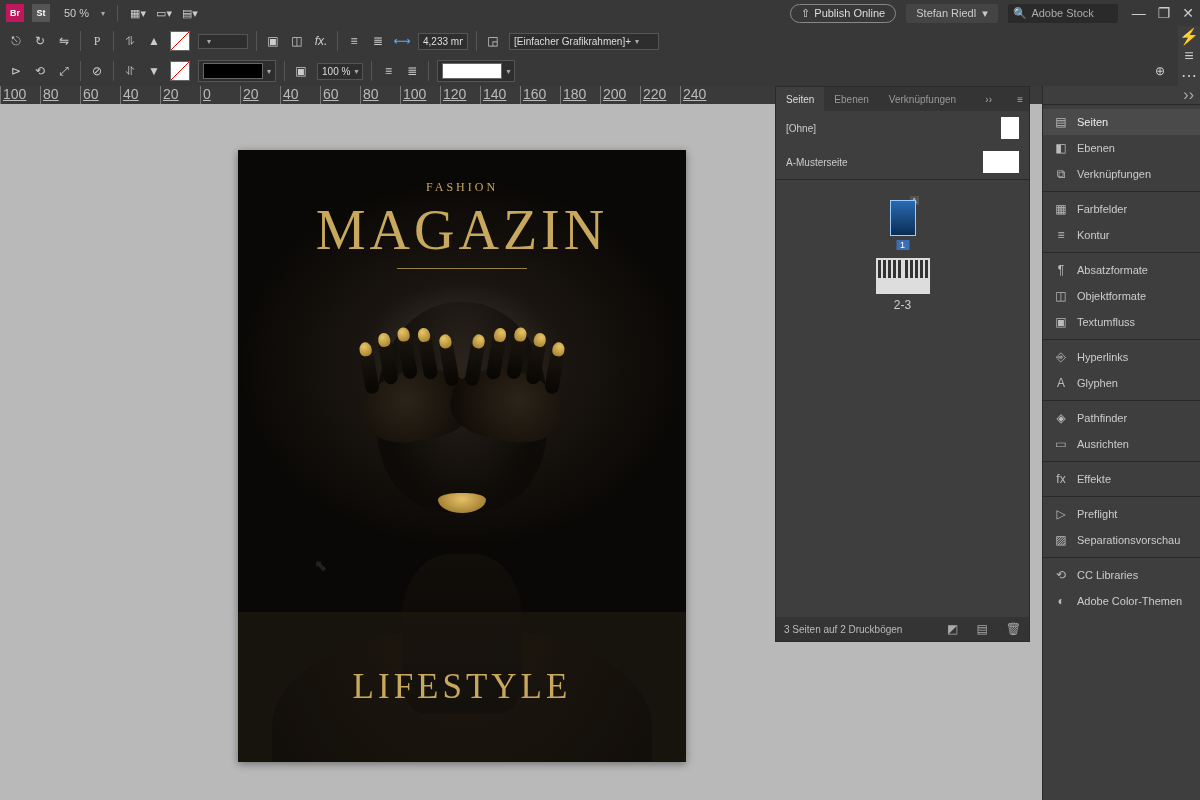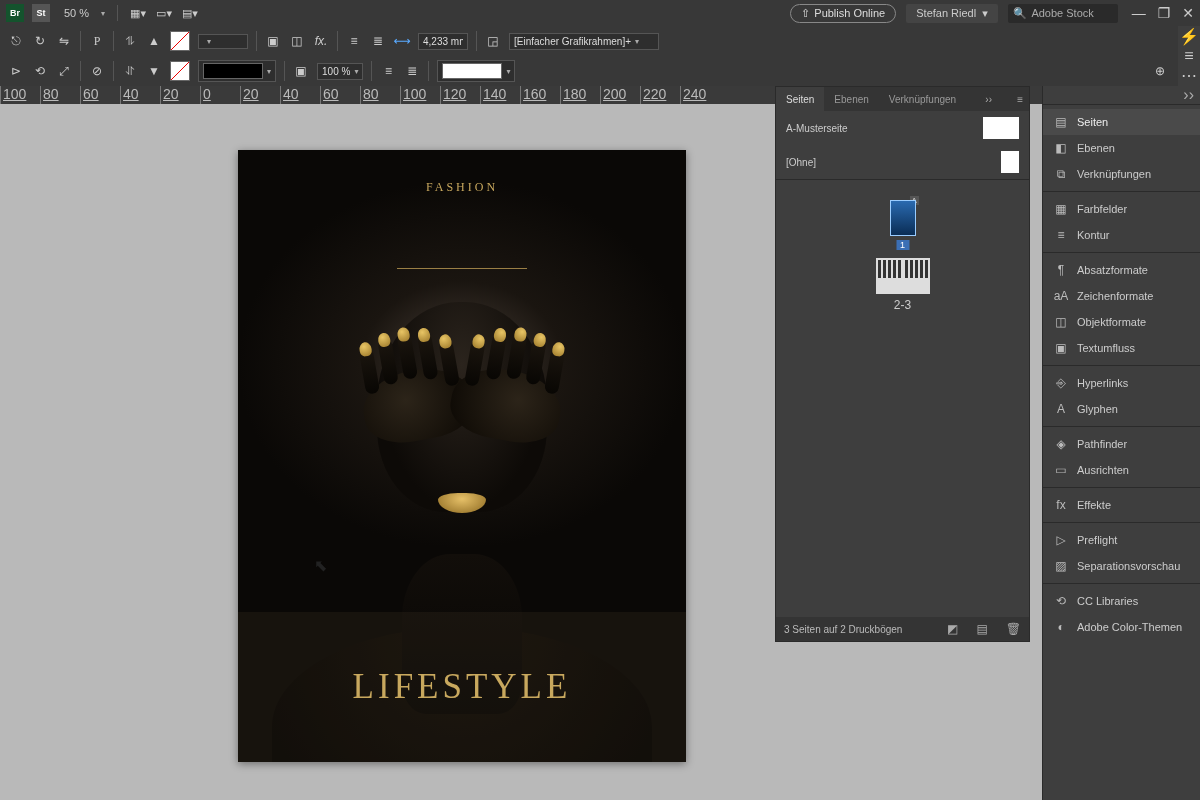--- a/index.html
+++ b/index.html
@@ -1,21 +1,21 @@
 <!DOCTYPE html>
 <html><head>
 <meta charset="utf-8">
 <style>
 * { margin: 0; padding: 0; box-sizing: border-box; font-family: "Segoe UI", Arial, sans-serif; }
 body { width: 1200px; height: 800px; background: #b9b9b9; overflow: hidden; position: relative; }
 
 
 .menubar { height: 26px; background: #383838; display: flex; align-items: center; padding: 0 6px; color: #ccc; font-size: 11px; }
 .menubar .left { display: flex; align-items: center; gap: 8px; }
-.menubar .badge { width: 18px; height: 18px; background: #14532d; color: #fff; display: flex; align-items: center; justify-content: center; font-size: 9px; font-weight: bold; }
+.menubar .badge { width: 18px; height: 18px; background: #be185d; color: #fff; display: flex; align-items: center; justify-content: center; font-size: 9px; font-weight: bold; }
 .menubar .badge2 { background: #555; }
 .menubar .zoom { margin-left: 6px; }
 .menubar .sep { width: 1px; height: 16px; background: #555; margin: 0 4px; }
 .menubar .icongrp { display: flex; gap: 10px; align-items: center; }
 .menubar .right { margin-left: auto; display: flex; align-items: center; gap: 10px; }
 .publish-btn { border: 1px solid #888; border-radius: 12px; padding: 2px 10px; display: flex; align-items: center; gap: 4px; font-size: 11px; color: #ddd; }
 .user-drop { background: #444; padding: 3px 10px; border-radius: 2px; font-size: 11px; display: flex; align-items: center; gap: 6px; }
 .search-stock { background: #2a2a2a; padding: 3px 6px; border-radius: 2px; font-size: 11px; color: #aaa; display: flex; align-items: center; gap: 4px; width: 110px; }
 .win-ctrls { display: flex; gap: 12px; color: #ccc; font-size: 14px; margin-left: 4px; }
 
@@ -255,43 +255,44 @@
           <div class="finger" style="left:66px;top:-34px">
               <div class="nail"></div>
             </div>
           <div class="finger" style="left:86px;top:-24px">
               <div class="nail"></div>
             </div>
         </div>
         <div class="lips"></div>
       </div>
       <div class="overline">FASHION</div>
+      <div class="title">MAGAZIN</div>
       <div class="title-rule"></div>
       <div class="footer-band">
         <div class="sub2">LIFESTYLE</div>
       </div>
     </div>
     <div class="cursor">⬉</div>
   </div>
 
   <div class="pages-panel">
     <div class="panel-tabs">
       <div class="panel-tab active">Seiten</div>
       <div class="panel-tab">Ebenen</div>
       <div class="panel-tab">Verknüpfungen</div>
       <div class="more">››</div>
       <div class="more">≡</div>
     </div>
     <div class="panel-row">
+      <span>[Ohne]</span>
+      <span class="master-thumb"></span>
+    </div>
+    <div class="panel-row">
       <span>A-Musterseite</span>
       <span class="master-thumb double"></span>
-    </div>
-    <div class="panel-row">
-      <span>[Ohne]</span>
-      <span class="master-thumb"></span>
     </div>
     <div class="panel-divider"></div>
     <div class="spread-area">
       <span class="idx a1">A</span>
       <div class="pg1"></div>
       <div class="pg1-lbl">1</div>
       <div class="spreadpair">
         <div class="pg"></div>
           <div class="pg"></div>
       </div>
@@ -333,24 +334,20 @@
             <span class="di-ico">≡</span>
             <span>Kontur</span>
           </div>
         </div>
         <div class="dock-group">
           <div class="dock-item">
             <span class="di-ico">¶</span>
             <span>Absatzformate</span>
           </div>
           <div class="dock-item">
-            <span class="di-ico">aA</span>
-            <span>Zeichenformate</span>
-          </div>
-          <div class="dock-item">
             <span class="di-ico">◫</span>
             <span>Objektformate</span>
           </div>
           <div class="dock-item">
             <span class="di-ico">▣</span>
             <span>Textumfluss</span>
           </div>
         </div>
         <div class="dock-group">
           <div class="dock-item">

